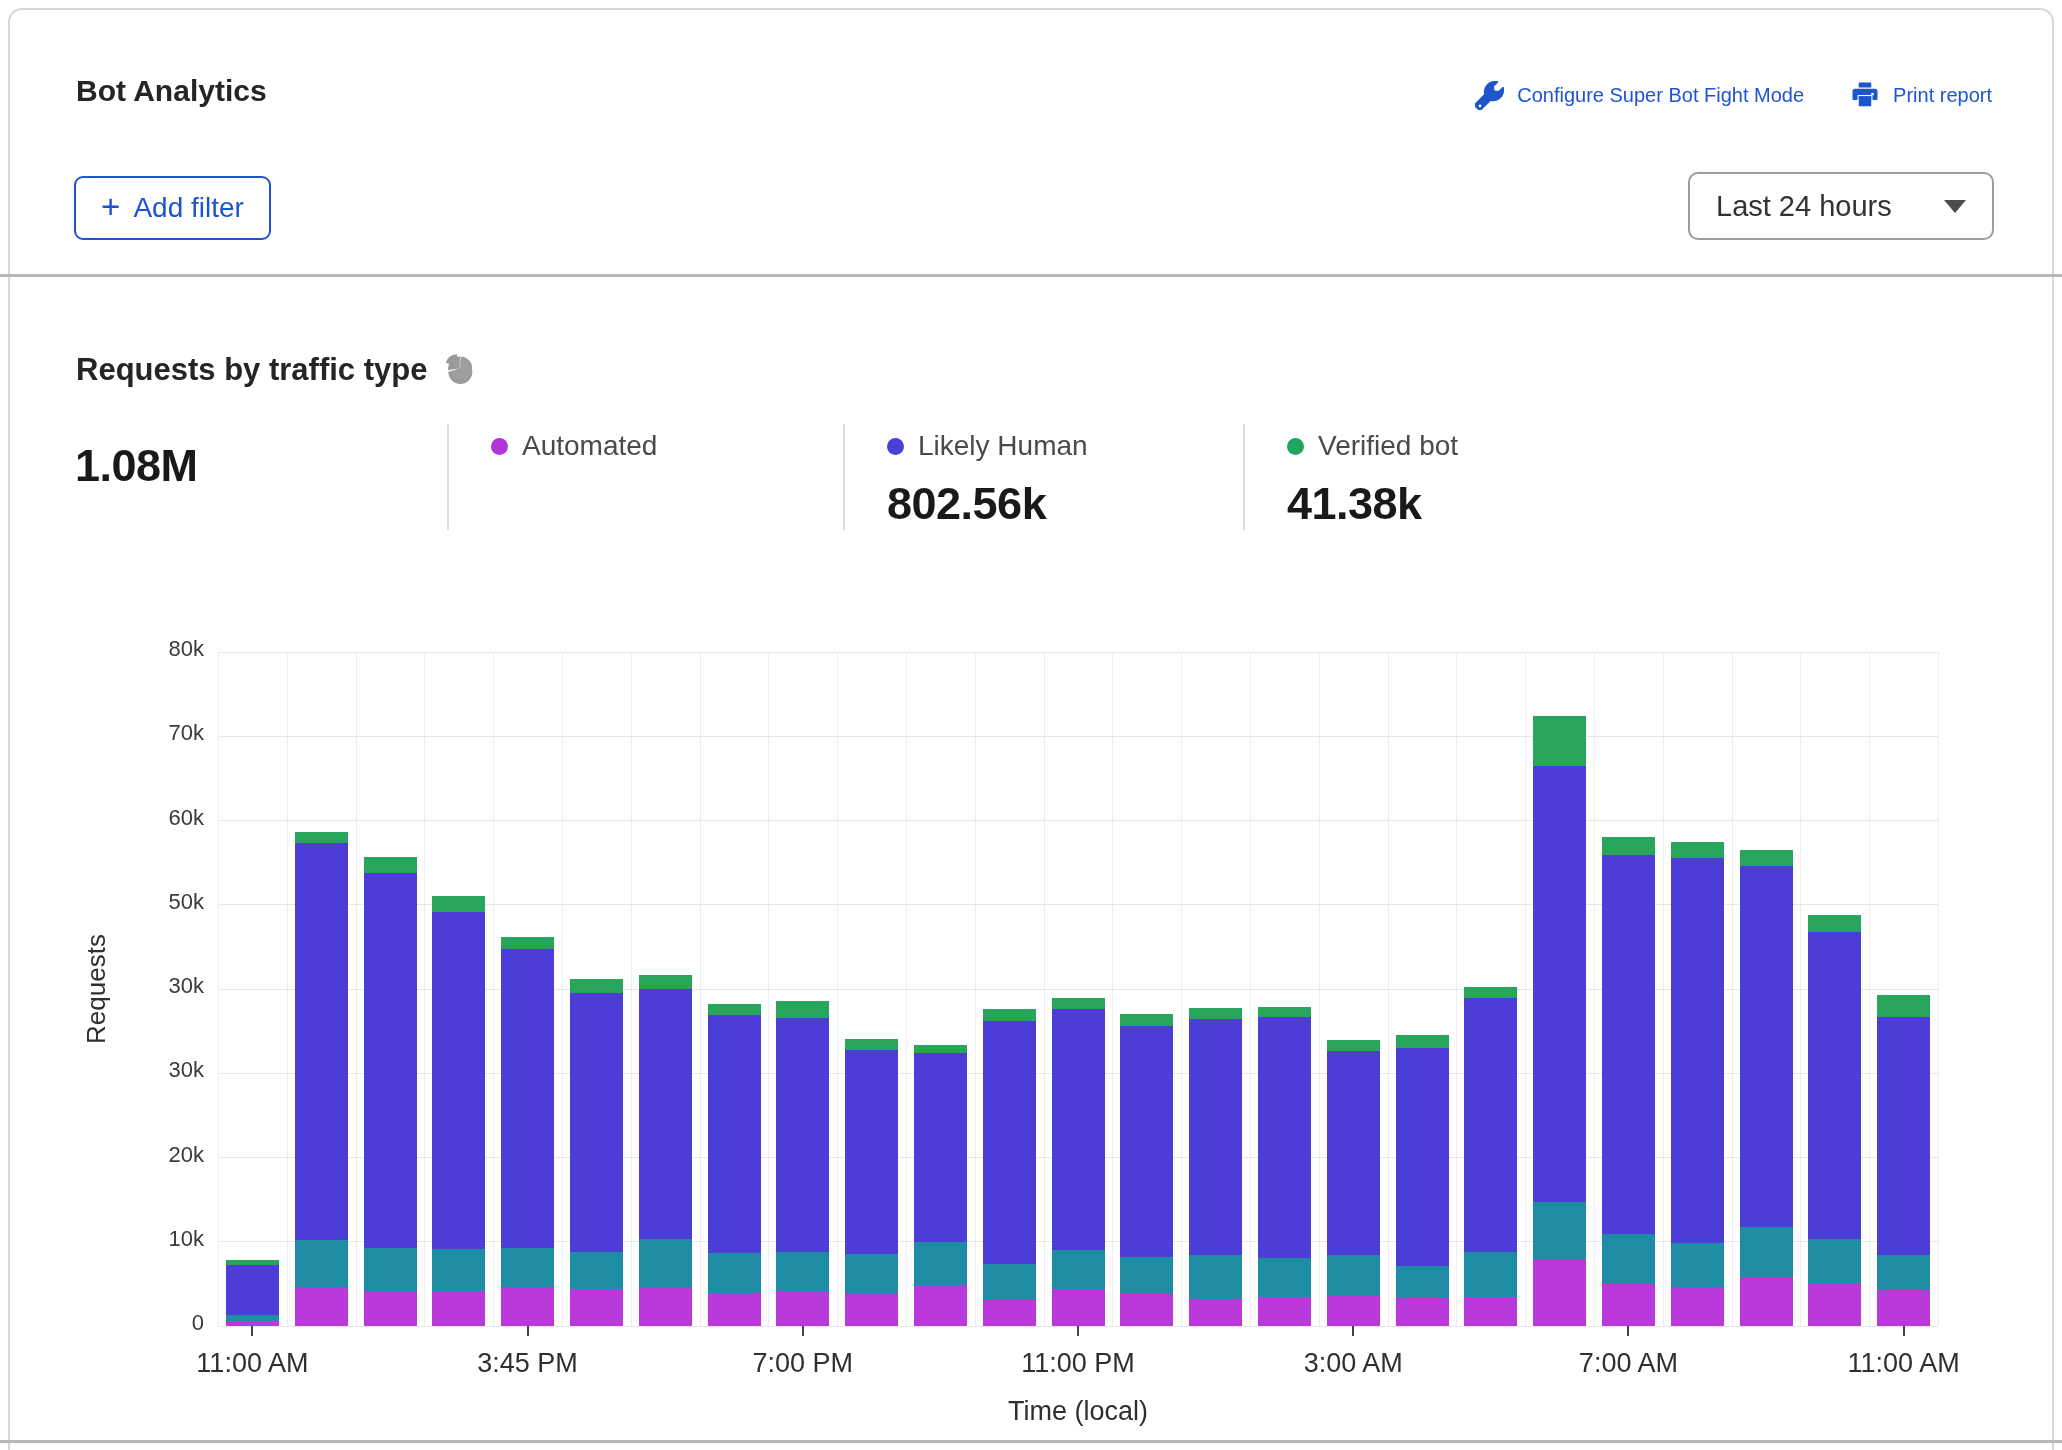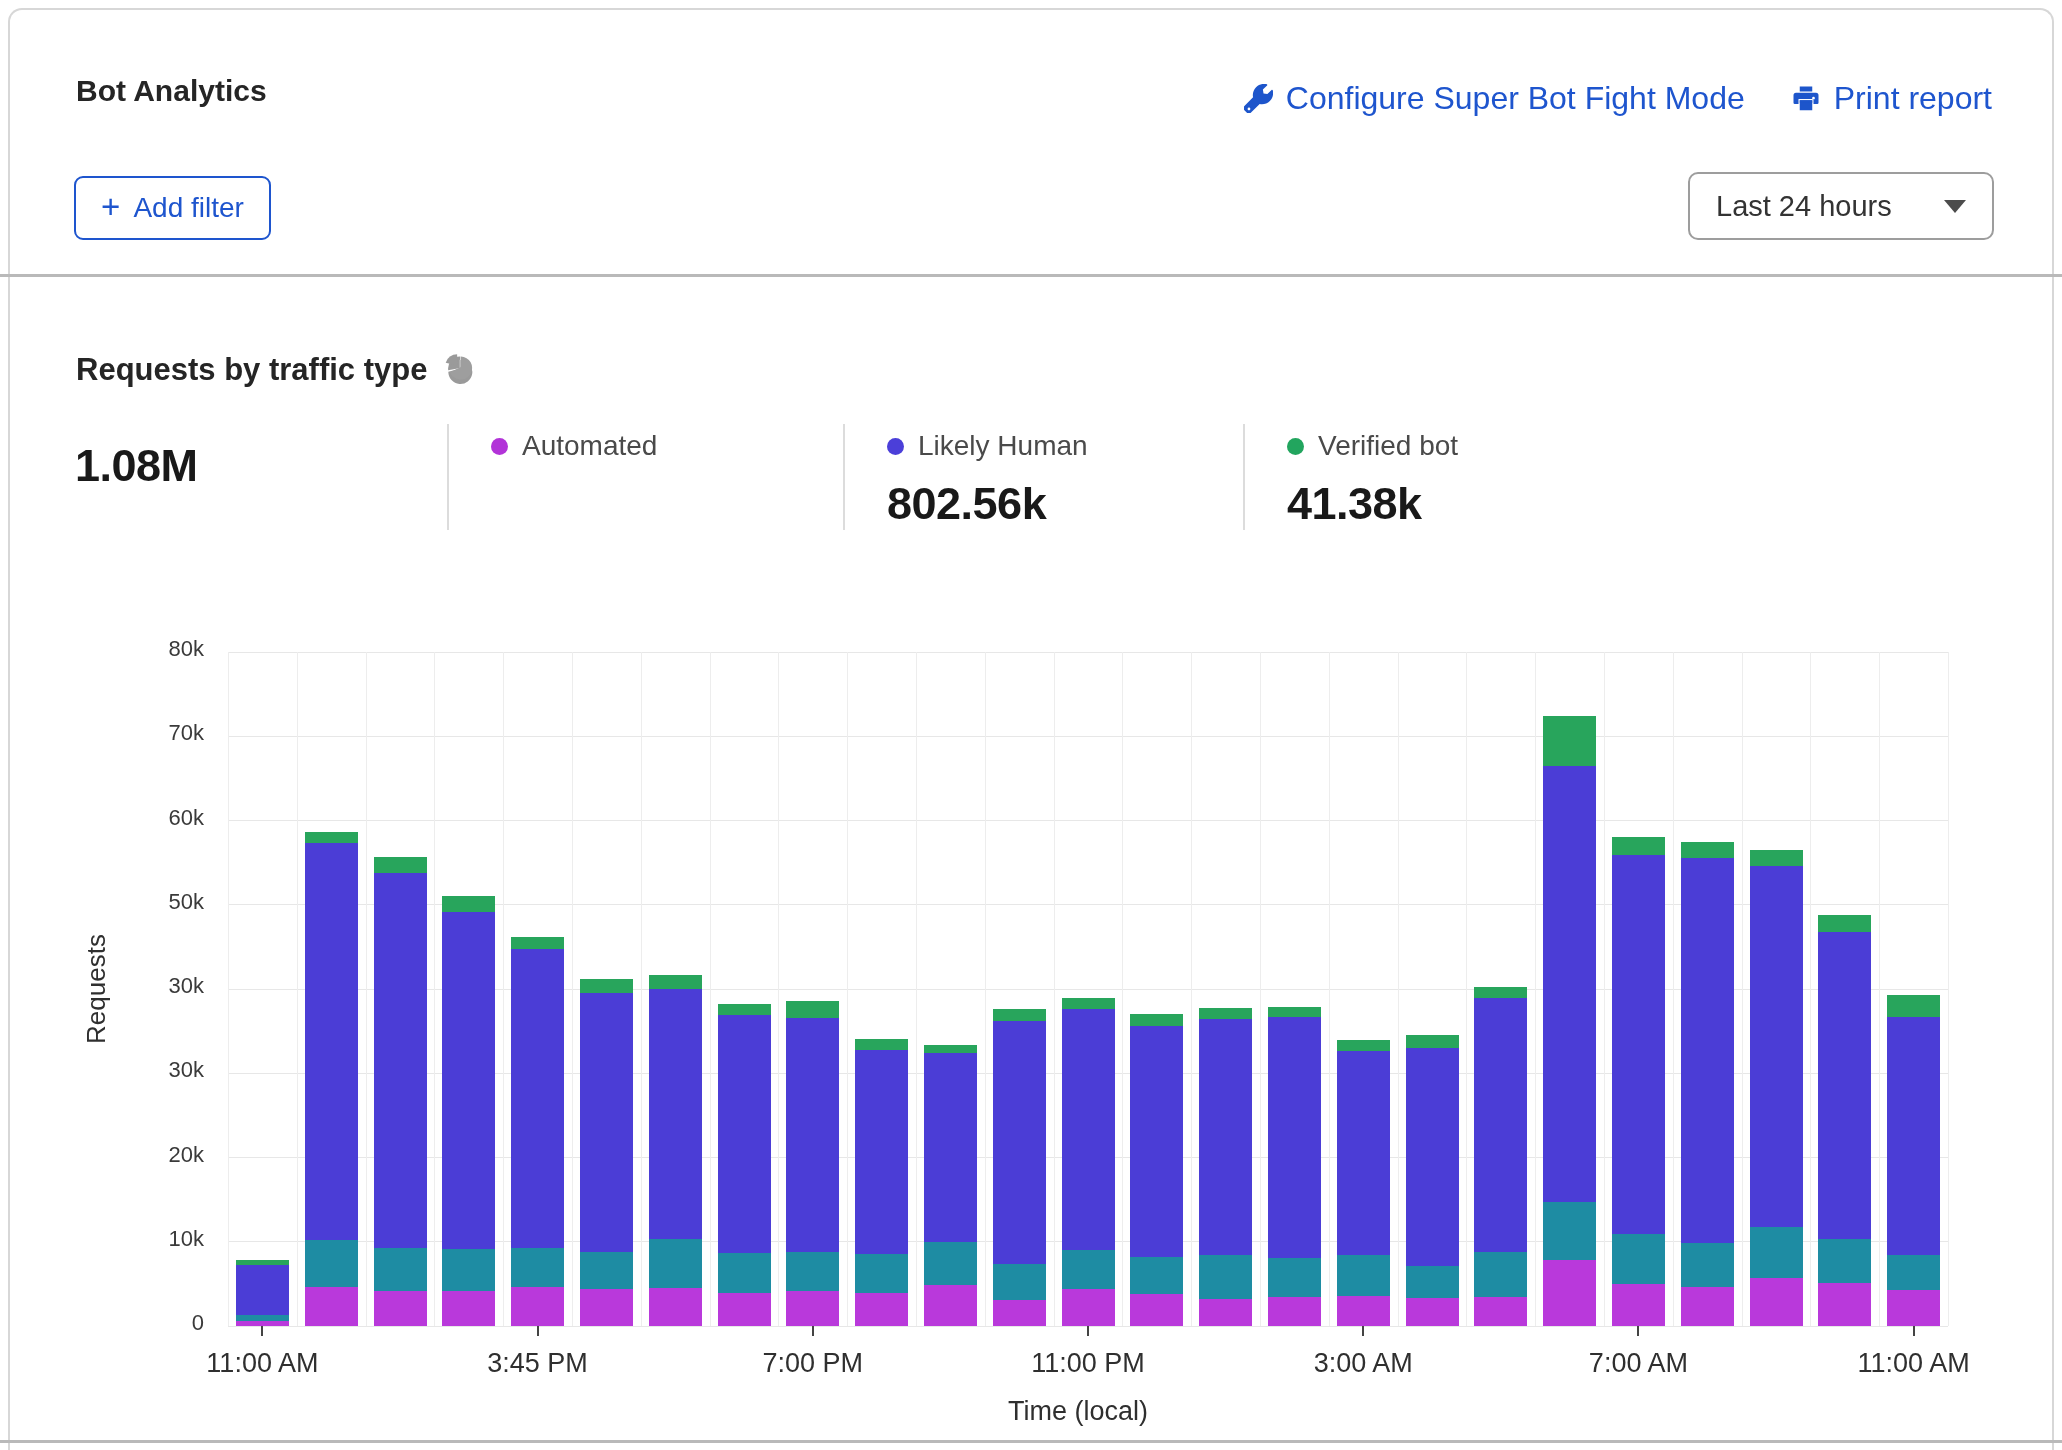--- a/index.html
+++ b/index.html
@@ -7,21 +7,21 @@
               font-family:"Liberation Sans", sans-serif; }
   .card { position:absolute; left:8px; top:8px; right:8px; bottom:0;
           border:2px solid #d7d7d7; border-bottom:none; border-radius:14px 14px 0 0; background:#fff; }
   .full-divider { position:absolute; left:0; width:2062px; height:3px; background:#b9b9b9; }
   #divider-top { top:274px; }
   #divider-bottom { top:1440px; }
 
   
   .page-title { position:absolute; left:76px; top:74px; font-size:30px; font-weight:700; color:#252525; }
   .header-links { position:absolute; right:70px; top:80px; display:flex; align-items:center; gap:46px; }
-  .hlink { display:flex; align-items:center; gap:13px; color:#1E55CE; font-size:32px; cursor:pointer; }
+  .hlink { display:flex; align-items:center; gap:13px; color:#1E55CE; font-size:20px; cursor:pointer; }
   .hlink svg { display:block; }
   .btn-add-filter { position:absolute; left:74px; top:176px; width:197px; height:64px;
                     border:2.5px solid #1E55CE; border-radius:9px; background:#fff; color:#1E55CE;
                     display:flex; align-items:center; justify-content:center; gap:13px;
                     font-size:28px; font-weight:500; cursor:pointer; font-family:"Liberation Sans",sans-serif; }
   .btn-add-filter .plus { font-size:33px; font-weight:400; line-height:1; margin-top:-3px; }
   .dropdown { position:absolute; left:1688px; top:172px; width:306px; height:68px;
               border:2px solid #9d9d9d; border-radius:10px; background:#fff; display:flex;
               align-items:center; padding:0 26px; font-size:29px; color:#333; cursor:pointer; }
   .dropdown .caret { margin-left:auto; width:0; height:0; border-left:11px solid transparent;
@@ -33,21 +33,21 @@
   .stats-row { position:absolute; left:75px; top:424px; display:flex; }
   .stat-col { padding-right:30px; }
   .stat-col + .stat-col { border-left:2px solid #dcdcdc; padding-left:42px; }
   .stat-c0 { width:372px; } .stat-c1 { width:396px; } .stat-c2 { width:394px; }
   .stat-c3 { width:400px; } .stat-c4 { width:350px; }
   .stat-label { display:flex; align-items:center; gap:14px; font-size:28px; color:#4a4a4a; padding-top:6px; }
   .stat-dot { width:17px; height:17px; border-radius:50%; flex:0 0 auto; }
   .stat-value { margin-top:16px; font-size:45px; font-weight:700; color:#191919; letter-spacing:-0.5px; }
 
   
-  #plot-area { position:absolute; left:228px; top:652px; width:1720px; height:674px; }
+  #plot-area { position:absolute; left:218px; top:652px; width:1720px; height:674px; }
   .gl-h { position:absolute; left:0; width:100%; height:1px; background:#e7e7e7; }
   .gl-v { position:absolute; top:0; width:1px; height:100%; background:#ededed; }
   .bar { position:absolute; bottom:0; display:flex; flex-direction:column-reverse; }
   .bar-seg { width:100%; }
   #y-axis-labels { position:absolute; left:130px; top:652px; width:74px; height:674px; }
   .y-lab { position:absolute; right:0; font-size:22px; color:#3a3a3a; }
   .x-tick { position:absolute; width:2px; height:10px; background:#444; top:674px; }
   .x-lab { position:absolute; top:696px; transform:translateX(-50%); white-space:nowrap;
            font-size:27px; color:#2f2f2f; }
   #y-axis-title { position:absolute; left:96px; top:989px; transform:translate(-50%,-50%) rotate(-90deg);

